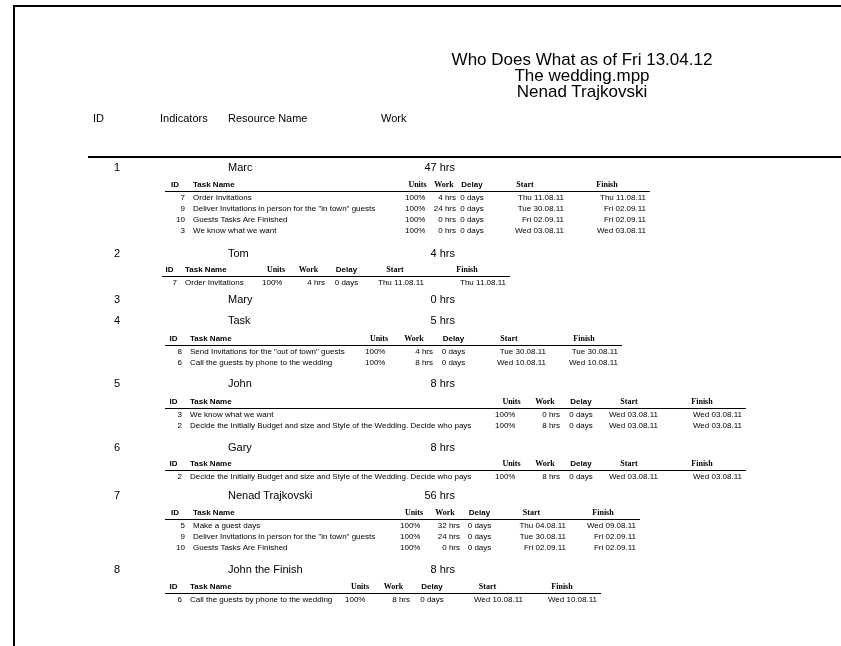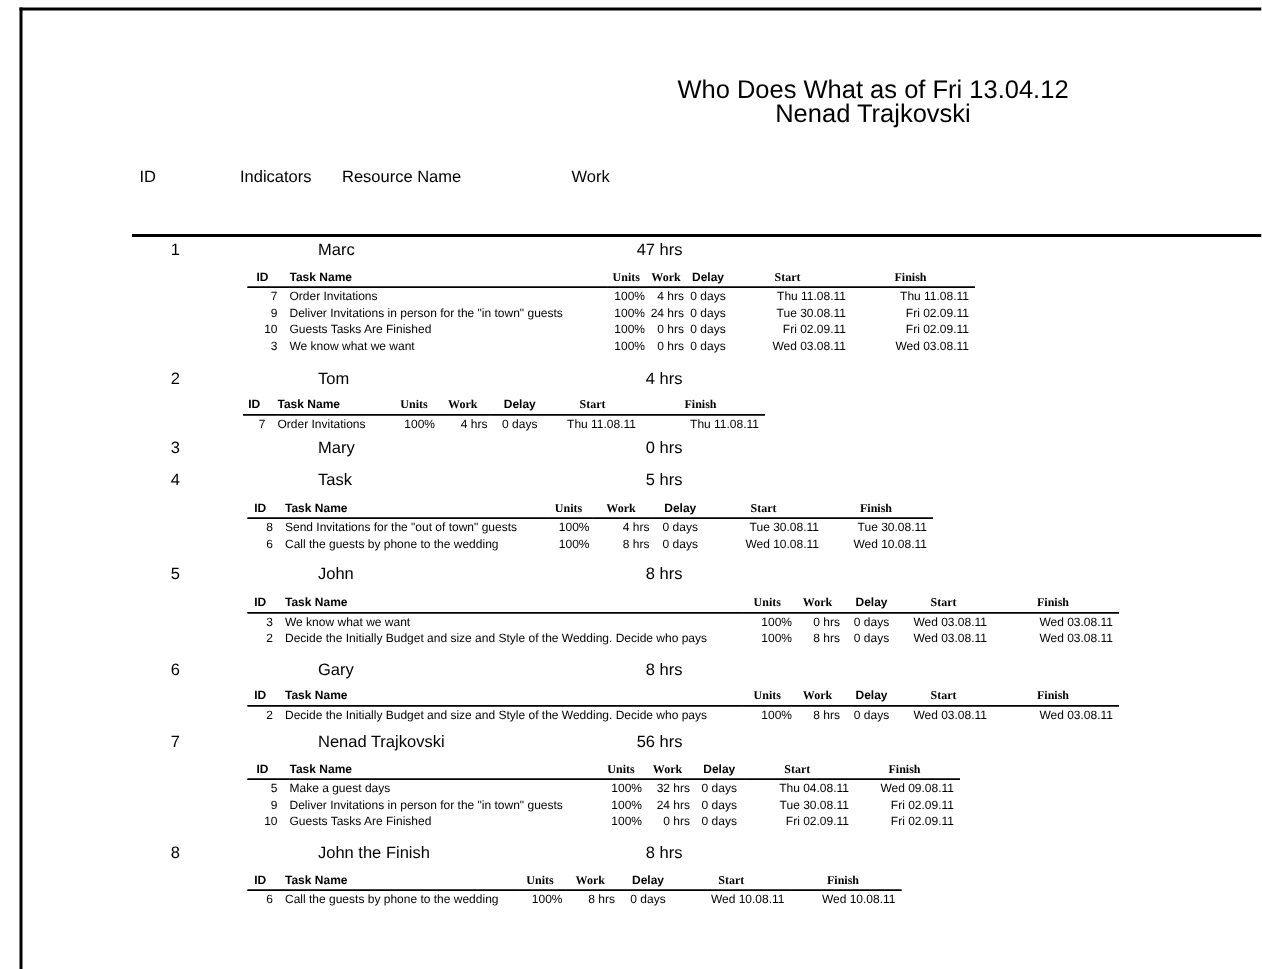--- a/index.html
+++ b/index.html
@@ -21,49 +21,50 @@
   .mh-id        { left:93px;  }
   .mh-ind       { left:160px; }
   .mh-res       { left:228px; }
   .mh-work      { left:381px; }
 
   .main-rule { position:absolute; left:88px; top:156px; width:753px; height:2px; background:#000; }
 
   
   .res-row { position:absolute; left:0; width:841px; height:14px; font-size:11px; }
   .res-id   { position:absolute; left:85px;  width:35px;  text-align:right; }
-  .res-name { position:absolute; left:212px; white-space:nowrap; }
+  .res-name { position:absolute; left:228px; white-space:nowrap; }
   .res-work { position:absolute; left:355px; width:100px; text-align:right; }
 
   
   table.tasks { position:absolute; border-collapse:collapse; table-layout:fixed;
                 font-size:8px; }
   table.tasks th, table.tasks td { padding:0; line-height:11px; height:11px;
                 white-space:nowrap; overflow:hidden; font-weight:normal; }
   table.tasks thead th { height:13px; border-bottom:1px solid #000; font-weight:bold; }
   .c-id    { text-align:right; padding-right:8px !important; }
   th.c-id  { text-align:center; padding-right:8px !important; }
   .c-name  { text-align:left; }
-  .c-units { text-align:right; padding-right:2px !important; }
+  .c-units { text-align:left; padding-right:2px !important; }
   .c-work  { text-align:right; padding-right:2px !important; }
   .c-delay { text-align:center; }
   .c-start { text-align:right; padding-right:4px !important; }
   .c-fin   { text-align:right; padding-right:4px !important; }
   th.c-units, th.c-work, th.c-start, th.c-fin { text-align:center;font-family:Liberation Serif, serif; }
 </style>
 </head>
 <body>
 
 <div class="stage">
 
   <div class="frame-top"></div>
   <div class="frame-left"></div>
 
   <div class="title-block">
     <div>Who Does What as of Fri 13.04.12</div>
+    <div>The wedding.mpp</div>
     <div>Nenad Trajkovski</div>
   </div>
 
   <div class="main-header">
     <span class="mh-id">ID</span>
     <span class="mh-ind">Indicators</span>
     <span class="mh-res">Resource Name</span>
     <span class="mh-work">Work</span>
   </div>
 

